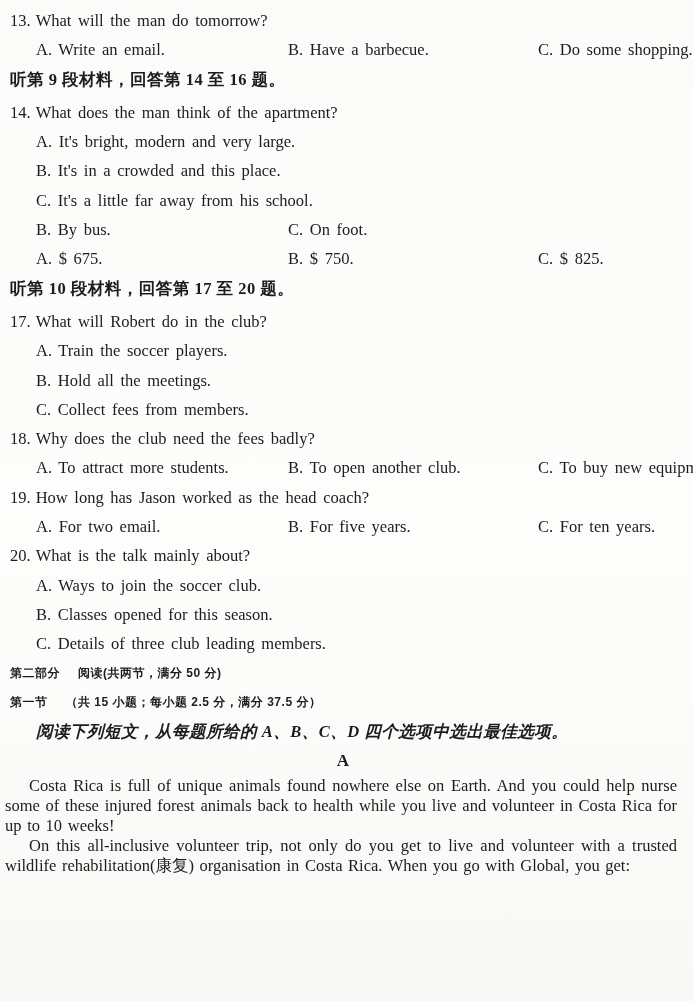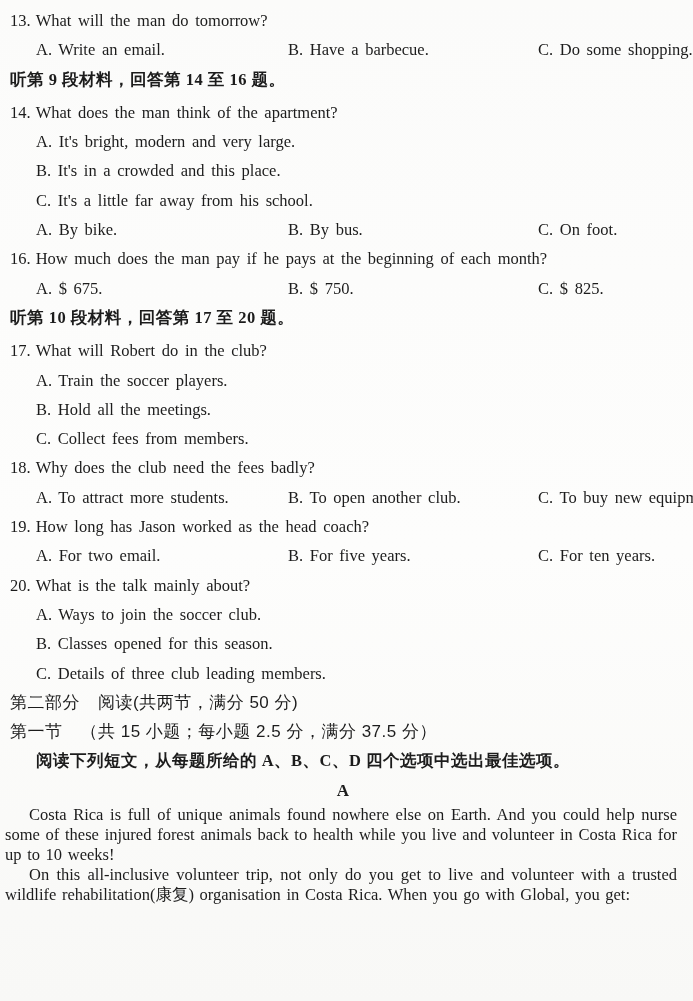--- a/index.html
+++ b/index.html
@@ -27,29 +27,30 @@
     gap: 28px;
   }
   .opt-stacked { padding-left: 26px; }
   .material {
     font-weight: 600;
     letter-spacing: 0.5px;
   }
   .mt-extra { margin-top: 4px; }
   .part-header {
     font-family: "Liberation Sans", "DejaVu Sans", sans-serif;
-    font-weight: 400;
-    font-size: 17px;
+    font-weight: 700;
+    font-size: 12px;
     letter-spacing: 0.5px;
   }
   .part-header .gap { display: inline-block; width: 18px; }
   .instruction {
     padding-left: 26px;
     font-weight: 600;
     letter-spacing: 0.5px;
+    font-style: italic;
   }
   .passage-label {
     text-align: center;
     font-weight: 700;
     font-size: 17px;
   }
   .paragraph {
     line-height: 20px;
     text-align: justify;
     text-indent: 24px;
@@ -72,26 +73,24 @@
   </div>
 
   <div class="line material">听第 9 段材料，回答第 14 至 16 题。</div>
 
   <div class="line en mt-extra"><span>14.</span><span class="q-text">What does the man think of the apartment?</span></div>
   <div class="line en opt-stacked">A. It's bright, modern and very large.</div>
   <div class="line en opt-stacked">B. It's in a crowded and this place.</div>
   <div class="line en opt-stacked">C. It's a little far away from his school.</div>
 
   <div class="line en opt-row">
-    <span>A. By bike.</span>
     <span>B. By bus.</span>
     <span>C. On foot.</span>
   </div>
 
-  <div class="line en"><span>16.</span><span class="q-text">How much does the man pay if he pays at the beginning of each month?</span></div>
   <div class="line en opt-row">
     <span>A. $ 675.</span>
     <span>B. $ 750.</span>
     <span>C. $ 825.</span>
   </div>
 
   <div class="line material">听第 10 段材料，回答第 17 至 20 题。</div>
 
   <div class="line en mt-extra"><span>17.</span><span class="q-text">What will Robert do in the club?</span></div>
   <div class="line en opt-stacked">A. Train the soccer players.</div>

